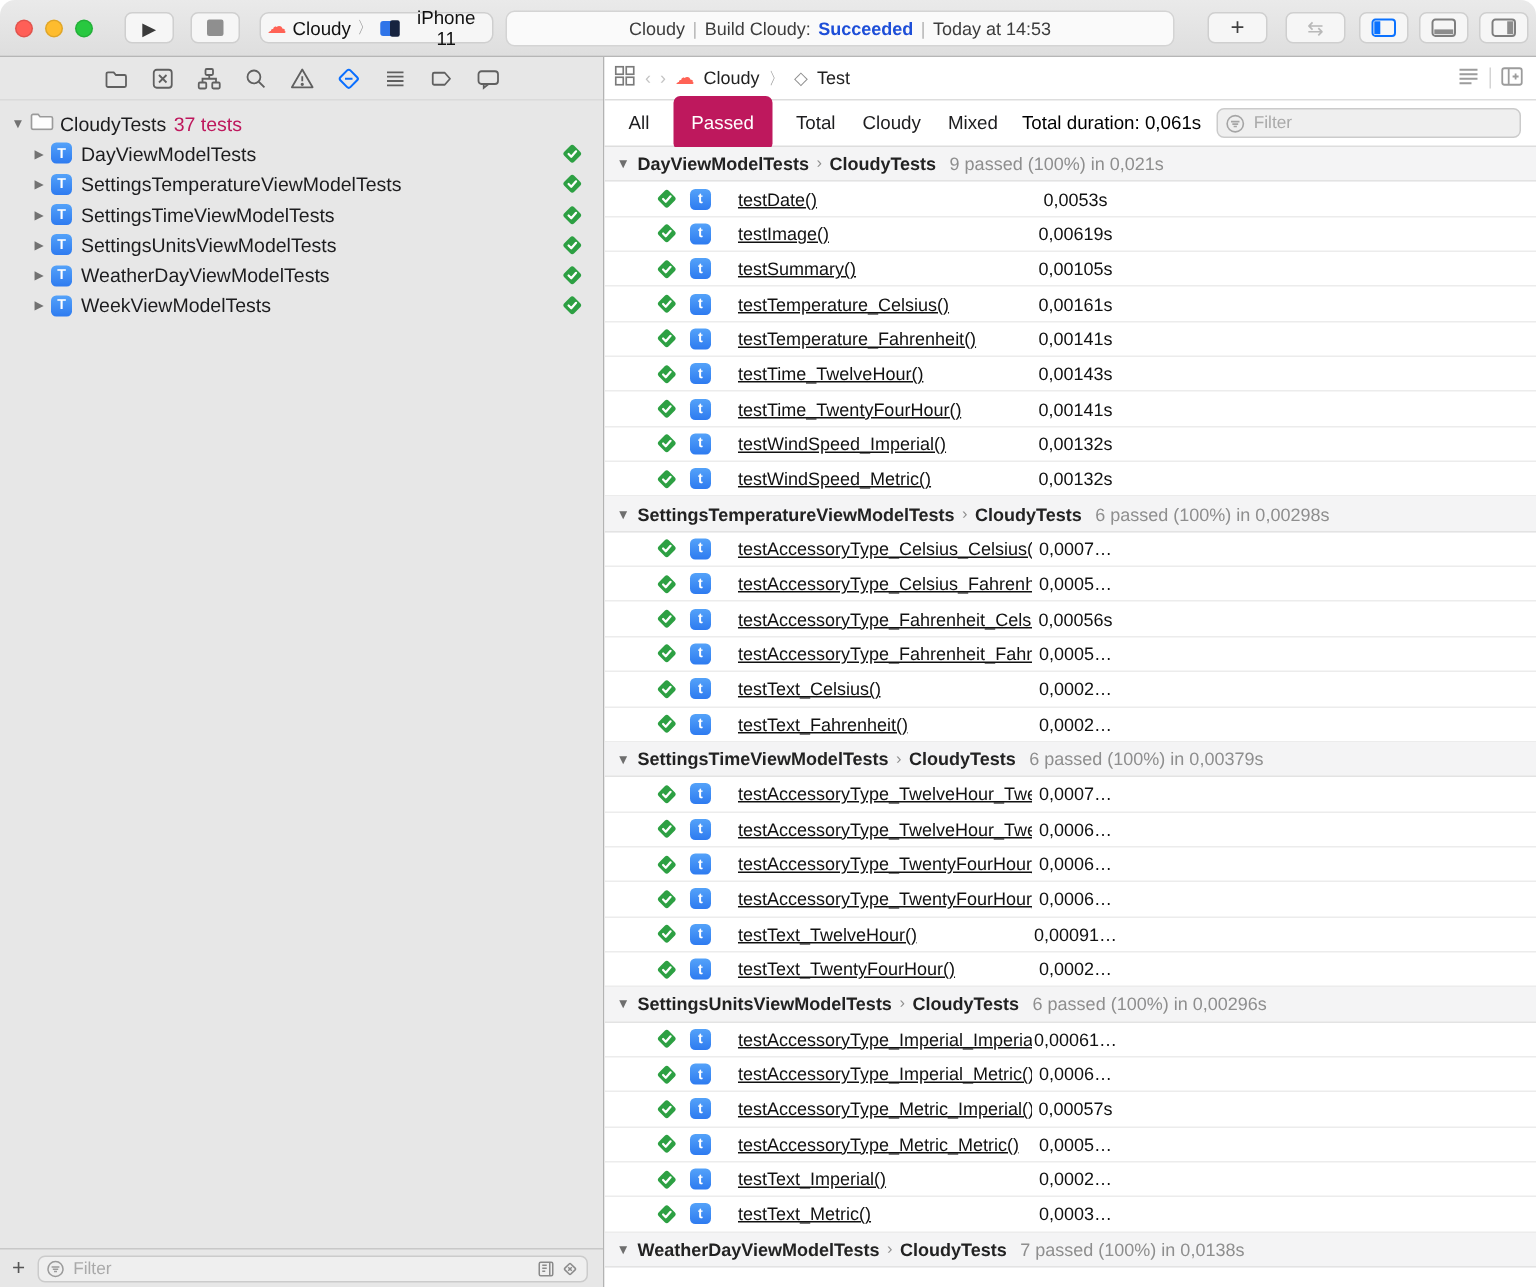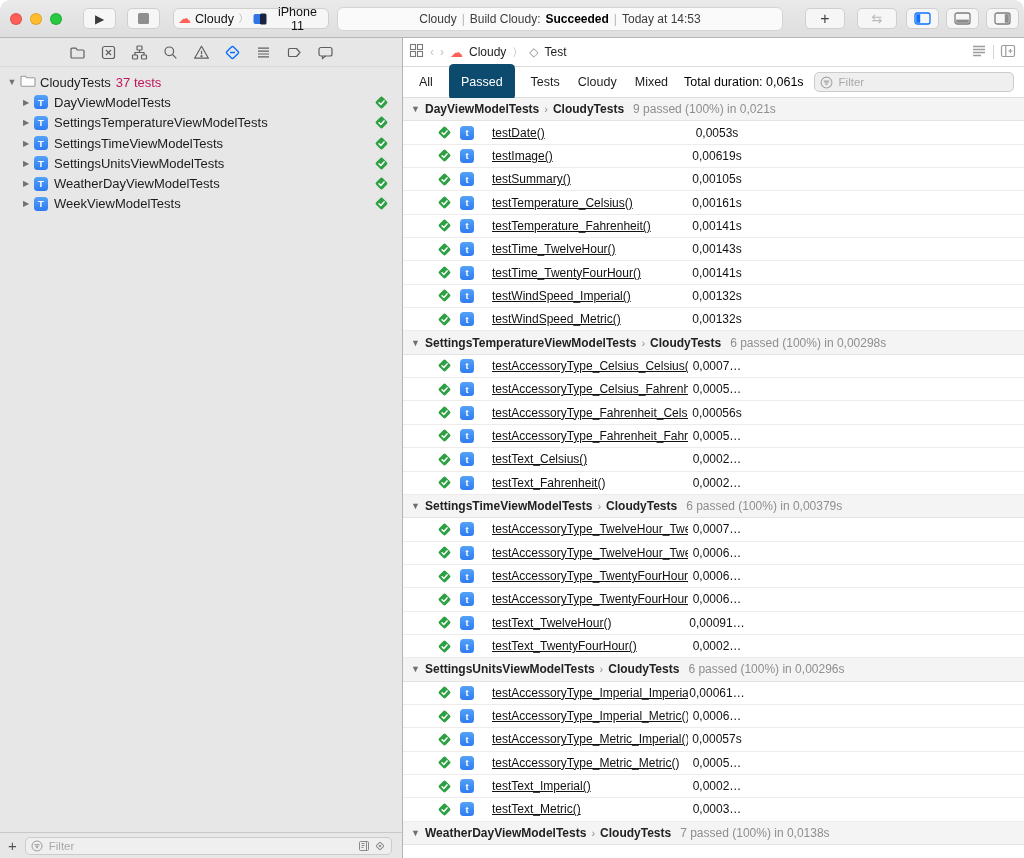--- a/index.html
+++ b/index.html
@@ -20,21 +20,21 @@
   .stopsq{width:11px;height:11px;background:#8f8f8f;border-radius:1.5px;display:block;}
   .scheme{margin-left:13px;width:156px;border-radius:6px;font-size:12.5px;font-weight:500;color:#111;
           display:flex;gap:4px;align-items:center;justify-content:center;padding:0 4px;}
   .cloudglyph{color:#ff6255;font-size:13px;line-height:1;font-family:"DejaVu Sans",sans-serif;}
   .schev{color:#9a9a9a;font-weight:400;font-size:11px;}
   .iphone-ic{width:14px;height:12px;display:inline-block;}
   .statuswell{margin-left:8px;width:446px;height:24px;background:#fafafa;border:1px solid #d4d4d4;border-radius:6px;
               box-sizing:border-box;display:flex;align-items:center;justify-content:center;font-size:12px;color:#3c3c3c;
               gap:5px;white-space:nowrap;overflow:hidden;}
   .statuswell .sep{color:#b5b5b5;}
-  .statuswell b{color:#000000;text-align:center;}
+  .statuswell b{color:#1d4ed8;text-align:center;}
   .btn-plus{width:40px;margin-left:22px;font-size:16px;color:#3f3f3f;font-weight:300;}
   .btn-arrows{width:40px;margin-left:12px;color:#b9b9b9;font-size:13px;}
   .toggles{display:flex;gap:7px;margin-left:9px;}
   .btn-toggle{width:33px;}
 
   
   .bodyrow{flex:1;display:flex;min-height:0;}
   .sidebar{width:403px;flex:0 0 403px;background:#e7e7e7;border-right:1px solid #b3b3b3;
            box-sizing:border-box;display:flex;flex-direction:column;}
   .main{flex:1;background:#fff;display:flex;flex-direction:column;min-width:0;}
@@ -76,21 +76,21 @@
   .jchev{color:#c4c4c4;font-size:12px;}
   .jsep{color:#9a9a9a;font-size:11px;}
   .jdiamond{color:#8e8e8e;font-size:12px;}
   .jspacer{flex:1;}
   .jdivider{width:1px;height:14px;background:#d4d4d4;}
 
   
   .scopebar{height:30px;flex:0 0 30px;border-bottom:1px solid #ddd;display:flex;align-items:center;
             padding:0 10px 0 14px;font-size:12.5px;color:#1d1d1f;}
   .scopetab{margin-right:14px;padding:3px 2px;}
-  .scopetab.sel{background:#0c4a6e;color:#fff;border-radius:4.5px;padding:11px 12px;font-weight:500;}
+  .scopetab.sel{background:#be185d;color:#fff;border-radius:4.5px;padding:11px 12px;font-weight:500;}
   .totaldur{margin-left:auto;color:#000000;white-space:nowrap;}
   .scopefilter{width:180px;margin-left:10px;height:20px;}
 
   
   .thead{height:25px;flex:0 0 25px;background:#fafafa;border-bottom:1px solid #d9d9d9;position:relative;
          font-size:12.5px;color:#333;display:flex;align-items:center;}
   .th-tests{padding-left:8px;}
   .th-dur{position:absolute;left:279px;width:82px;top:0;bottom:0;border-left:1px solid #dedede;border-right:1px solid #dedede;
           display:flex;align-items:center;justify-content:center;box-sizing:border-box;}
   .rows{flex:1;overflow:hidden;}
@@ -381,21 +381,21 @@
               <path d="M5.8 1.5 v11"></path>
               <path d="M10.4 5 v4 M8.4 7 h4"></path>
             </svg>
         </span>
       </div>
 
       <div class="scopebar">
         <span id="scope-tabs" style="display:flex;align-items:center;">
             <span class="scopetab">All</span>
             <span class="scopetab sel">Passed</span>
-            <span class="scopetab">Tests</span>
+            <span class="scopetab">Total</span>
             <span class="scopetab">Cloudy</span>
             <span class="scopetab">Mixed</span>
           </span>
         <span class="totaldur">Total duration: 0,061s</span>
         <div class="ffield scopefilter">
           <span class="fic">
             <svg width="13" height="13" viewBox="0 0 12 12">
                 <circle cx="6" cy="6" r="5" fill="none" stroke="#a5a5a5"></circle>
                 <path d="M3.4 4.7 h5.2 M4.2 6.2 h3.6 M5 7.7 h2" stroke="#a5a5a5" fill="none"></path>
               </svg>

